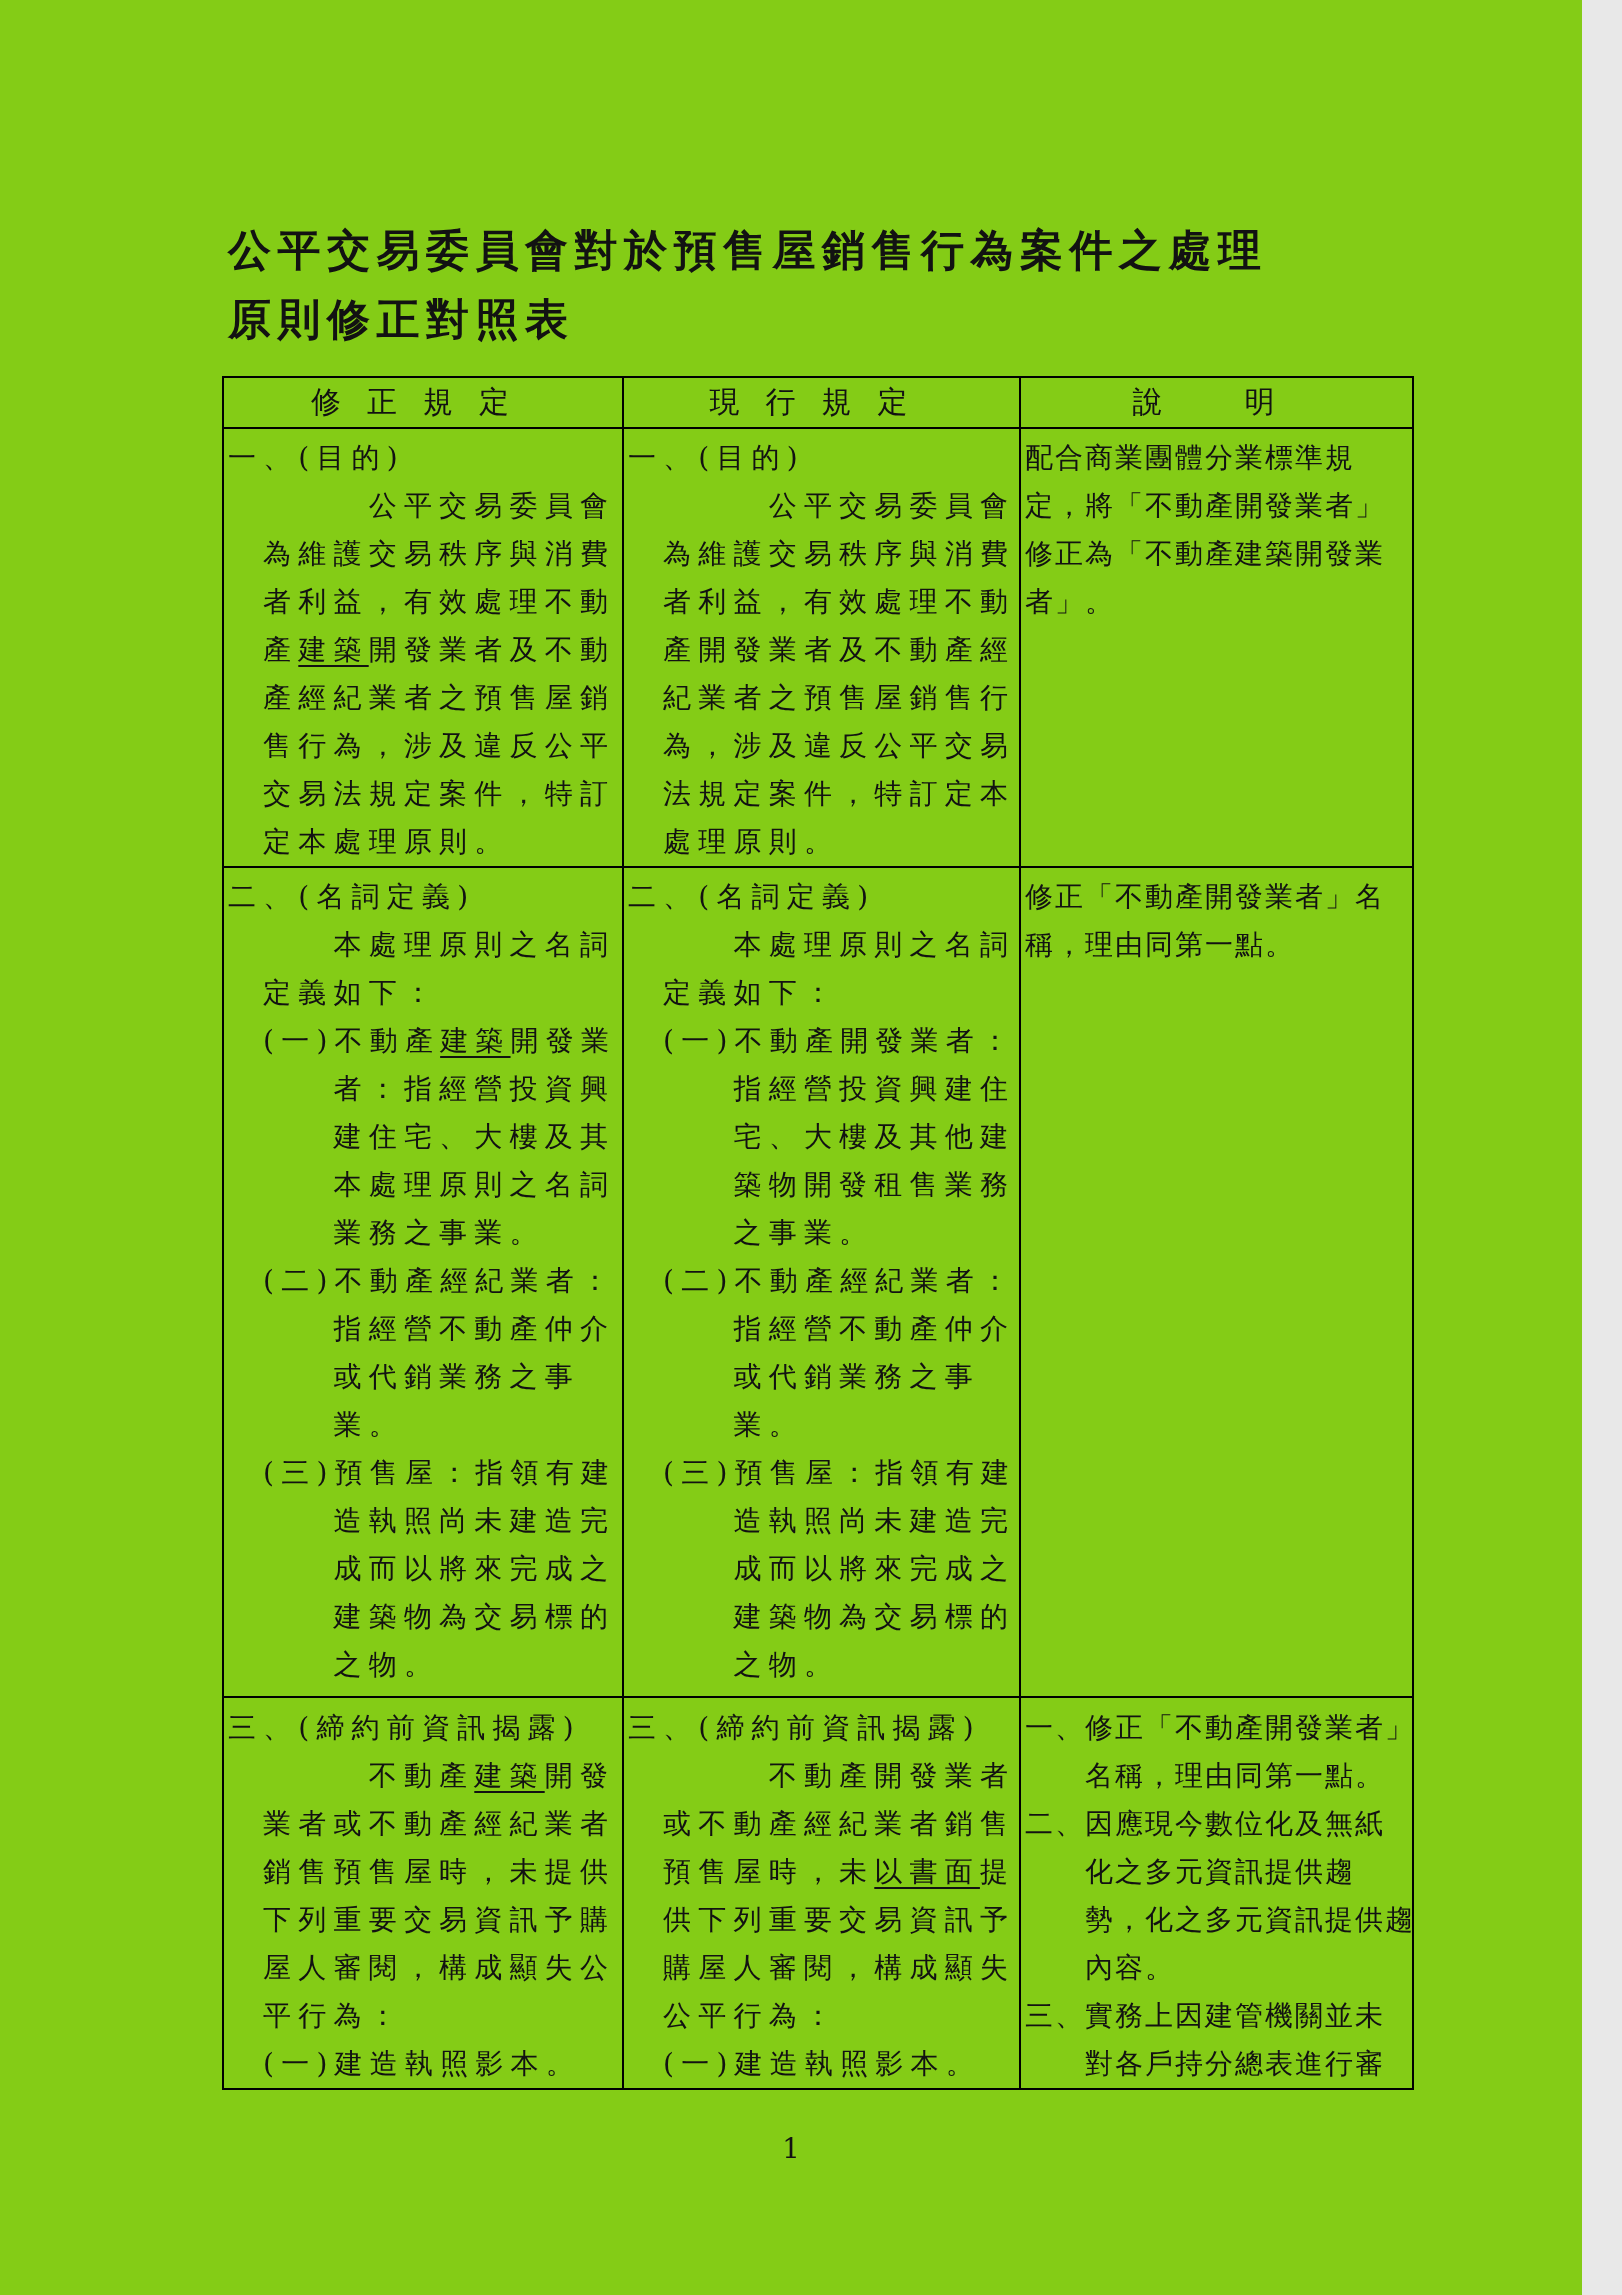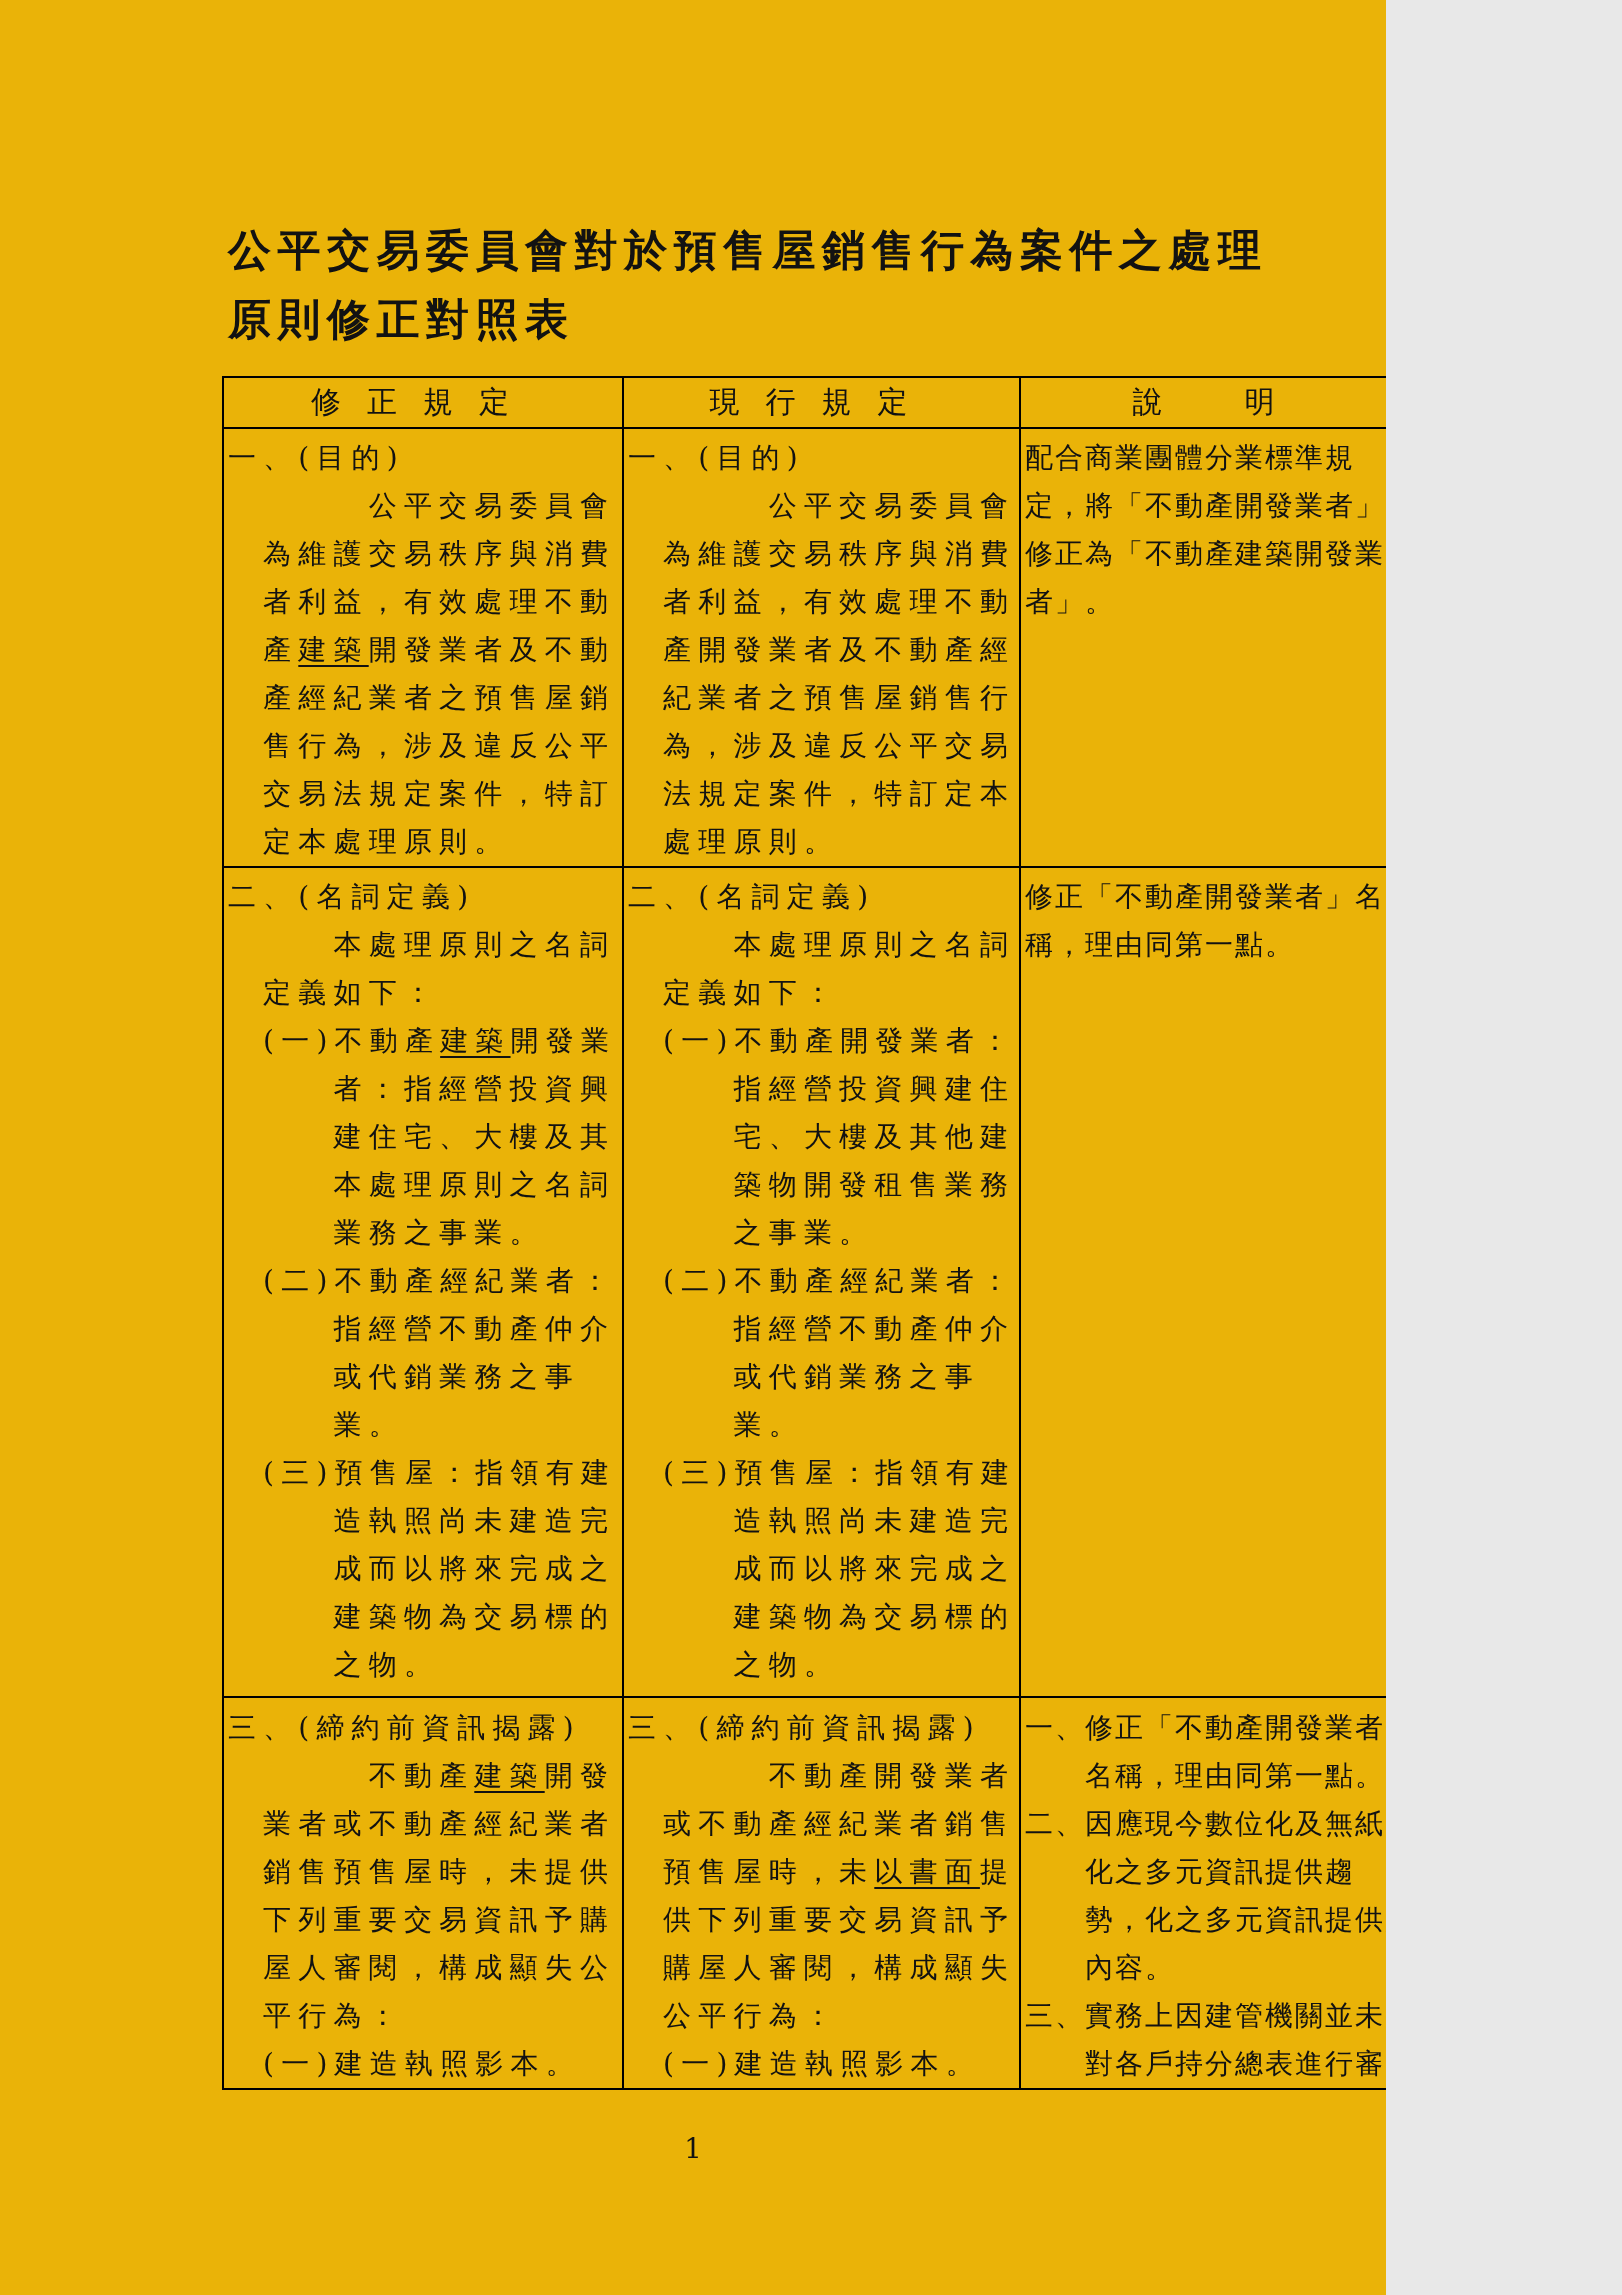--- a/index.html
+++ b/index.html
@@ -1,16 +1,16 @@
 <!DOCTYPE html>
 <html style="font-size:10.5px"><head>
 <meta charset="utf-8">
 <style>
   html,body{margin:0;padding:0;background:#e8e8e8;}
-  .page{position:relative;width:1386px;height:2295px;background:#eab308;
+  .page{position:relative;width:1582px;height:2295px;background:#84cc16;
         font-family:"DejaVu Serif","Liberation Serif",serif;color:#121212;overflow:hidden;}
   .title{position:absolute;left:228px;top:216px;font-size:43px;font-weight:bold;
          letter-spacing:6.5px;line-height:69px;white-space:pre;}
   .cmp-table{position:absolute;left:222px;top:376px;width:1190px;
              border-collapse:collapse;table-layout:fixed;}
   .cmp-table col.c1{width:400px;}
   .cmp-table col.c2{width:397px;}
   .cmp-table col.c3{width:393px;}
   .cmp-table th,.cmp-table td{border:2px solid #000;}
   .cmp-table th{height:47px;font-size:30px;font-weight:normal;

